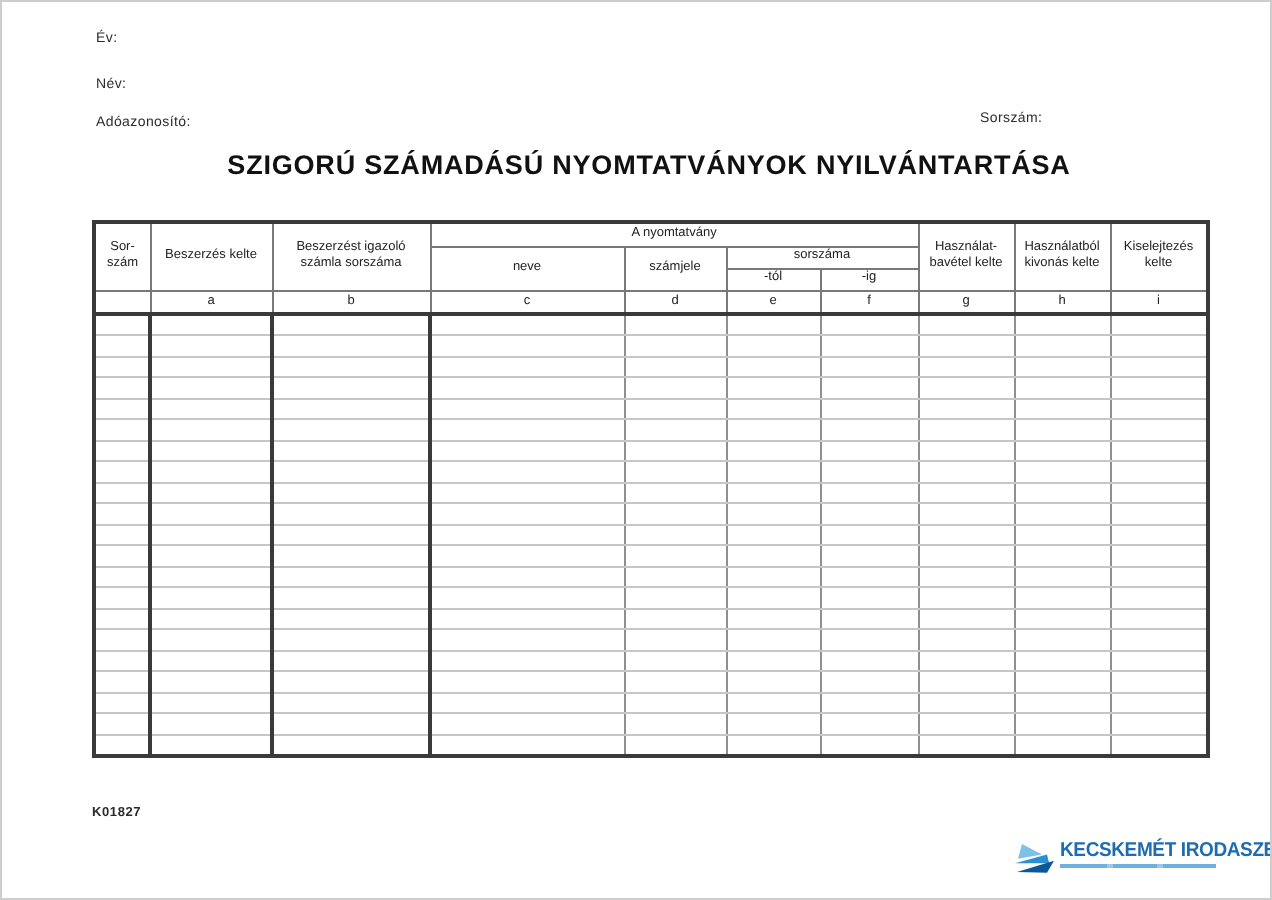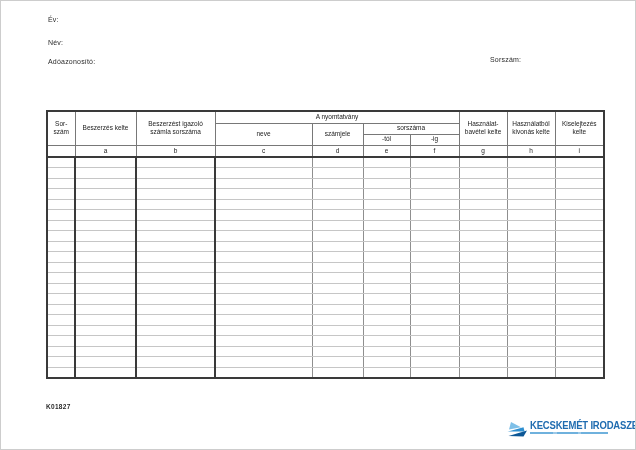--- a/index.html
+++ b/index.html
@@ -71,20 +71,21 @@
 </head>
 <body>
 
 <div class="page">
 
   <div class="fld fld-year">Év:</div>
   <div class="fld fld-name">Név:</div>
   <div class="fld fld-tax">Adóazonosító:</div>
   <div class="fld fld-serial">Sorszám:</div>
 
+  <div class="doc-title">SZIGORÚ SZÁMADÁSÚ NYOMTATVÁNYOK NYILVÁNTARTÁSA</div>
 
   <div class="tbl-wrap">
     <table class="reg">
       <colgroup>
         <col style="width:28px">
           <col style="width:61px">
           <col style="width:79px">
         <col style="width:97px">
           <col style="width:51px">
           <col style="width:47px">

